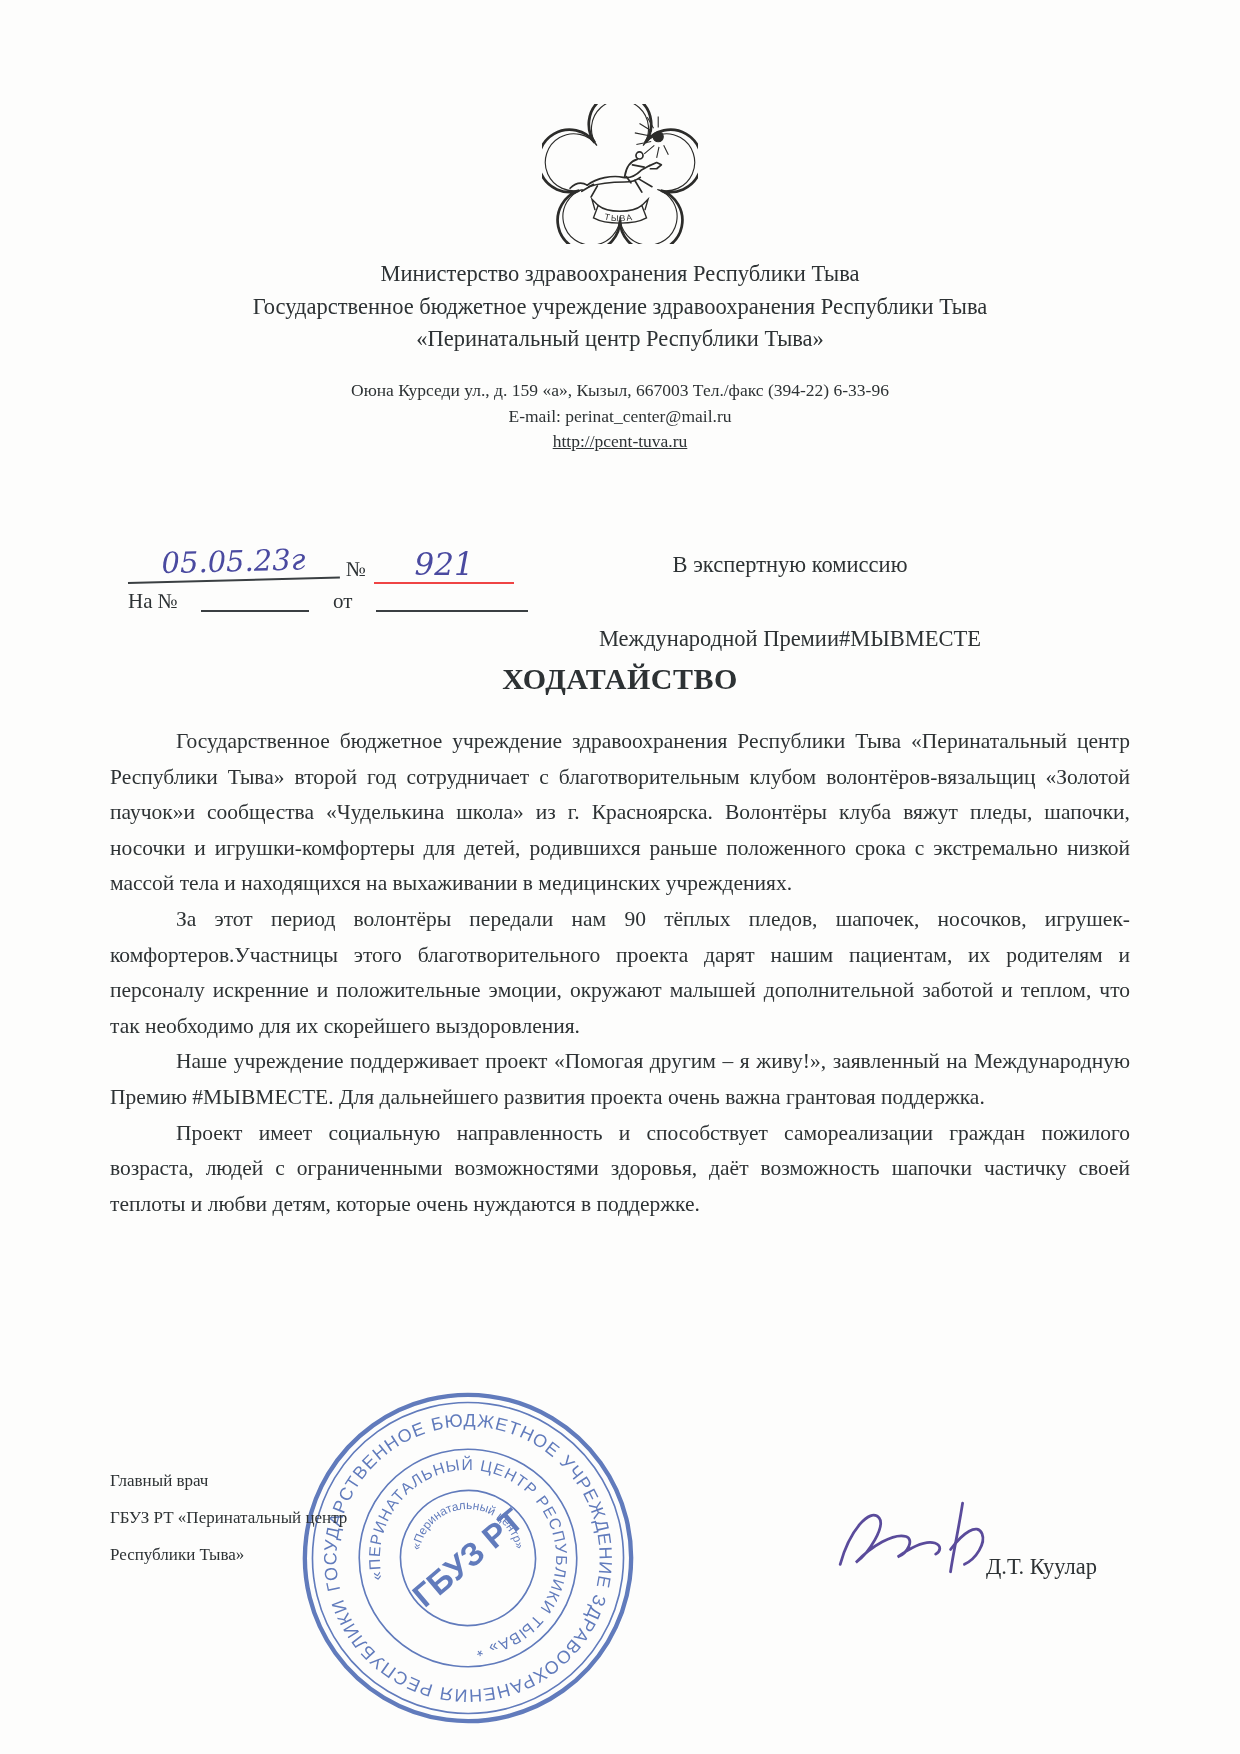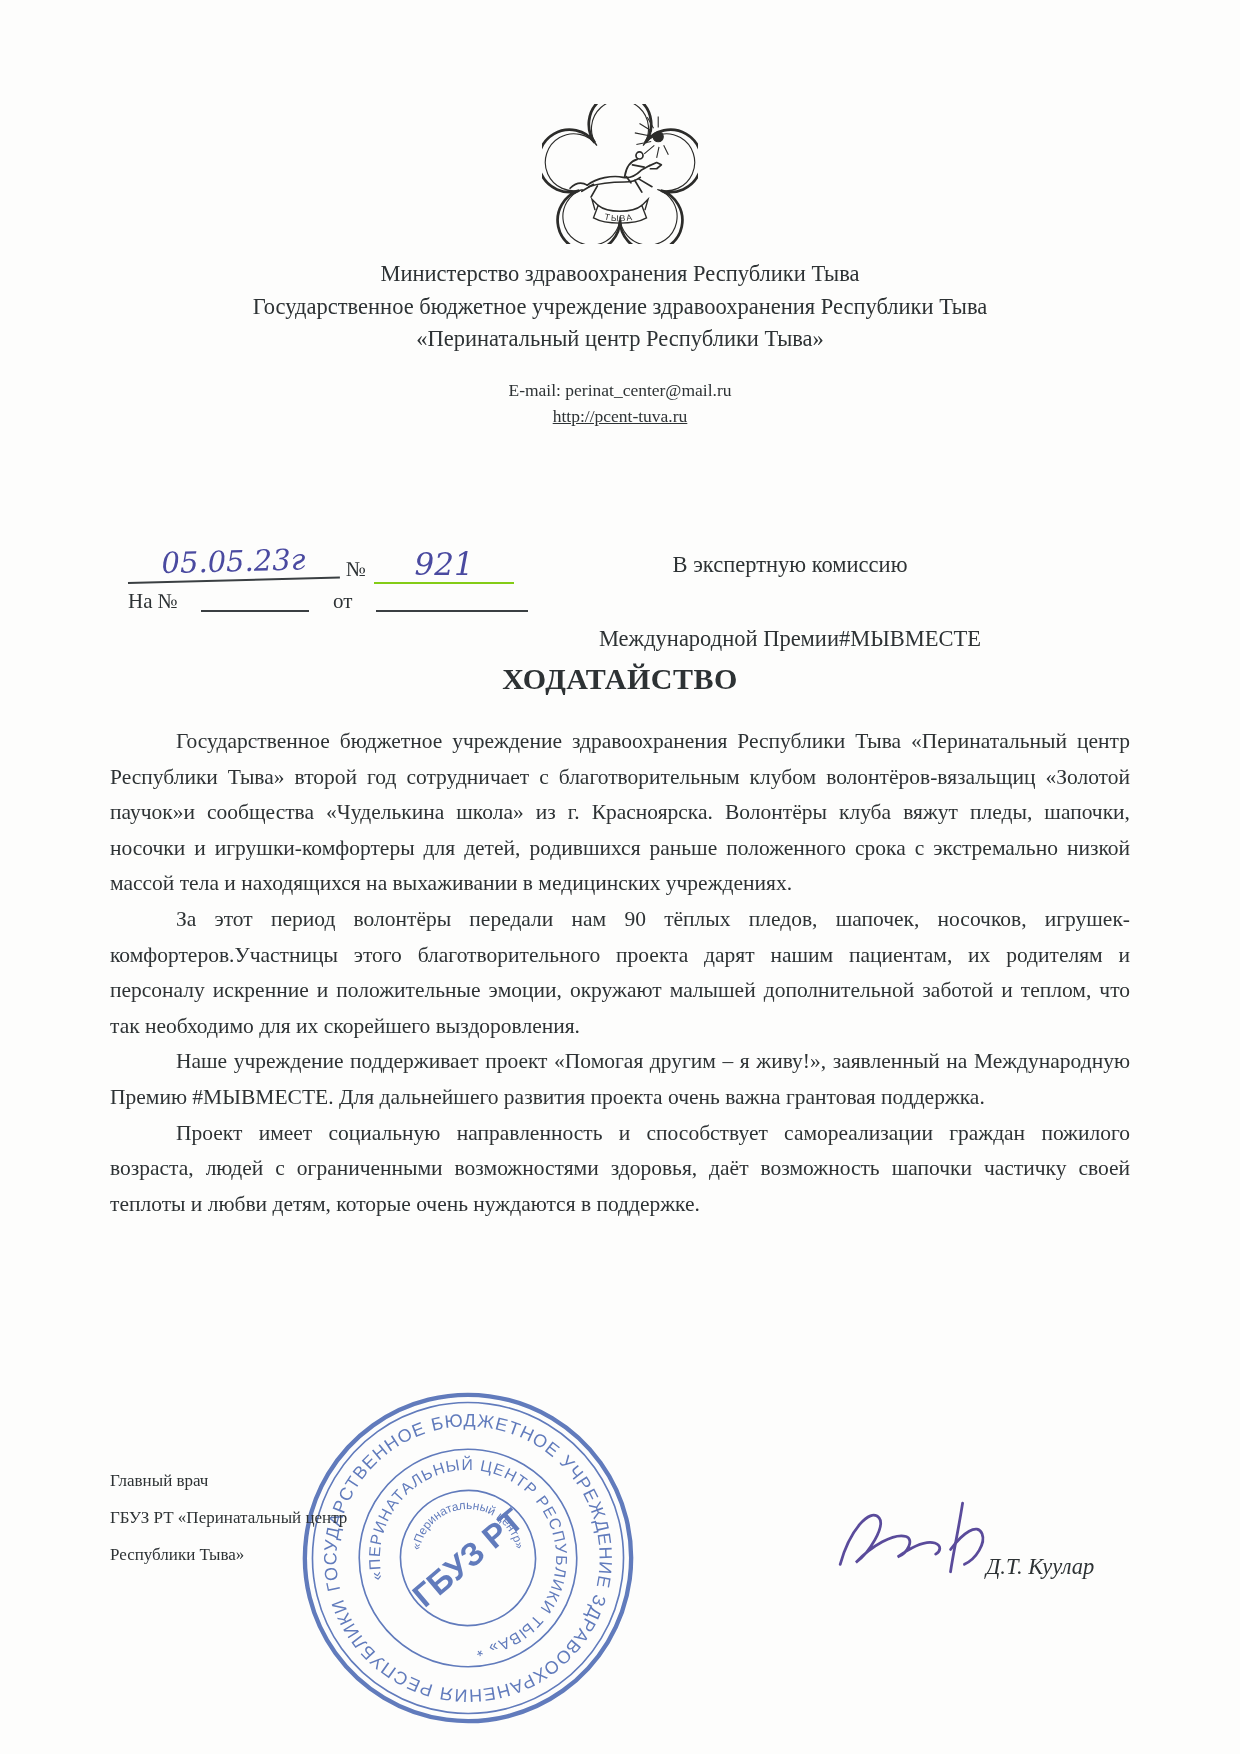--- a/index.html
+++ b/index.html
@@ -17,39 +17,39 @@
   .contact{position:absolute; top:378px; left:0; width:100%; text-align:center;
     font-size:17.5px; line-height:25.5px;}
   .contact .url{text-decoration:underline;}
   
   .refblock{position:absolute; top:532px; left:128px; width:400px; font-size:21px;}
   .refrow1{display:flex; align-items:flex-end; height:52px;}
   .hw{font-family:"DejaVu Serif", serif; font-style:italic; color:#4a4aa0;}
   .hw-date{display:inline-block; width:212px; border-bottom:2px solid #3a3f42;
     font-size:29px; text-align:center; transform:rotate(-1.5deg); transform-origin:bottom left; padding-bottom:1px;}
   .no-sign{display:inline-block; margin:0 8px 2px 6px;}
-  .hw-num{display:inline-block; width:140px; border-bottom:2px solid #84cc16;
+  .hw-num{display:inline-block; width:140px; border-bottom:2px solid #ef4444;
     font-size:31px; text-align:center; padding-bottom:0;}
   .refrow2{margin-top:4px; display:flex; align-items:flex-end;justify-content:space-between;}
   .blank{display:inline-block; border-bottom:2px solid #3a3f42; height:22px;}
   .blank.b1{width:108px; margin:0 10px 2px 10px;}
   .blank.b2{width:152px; margin:0 0 2px 10px;}
   
   .addr1{position:absolute; top:552px; left:560px; width:460px; text-align:center; font-size:22.5px;font-family:Liberation Serif, serif;}
   .addr2{position:absolute; top:626px; left:540px; width:500px; text-align:center; font-size:22.5px;}
   
   .doc-title{position:absolute; top:662px; left:0; width:100%; text-align:center;
     font-size:30px; font-weight:bold; letter-spacing:.5px;}
   
   .body-text{position:absolute; top:724px; left:110px; width:1020px;
     font-size:21.5px; line-height:35.6px; text-align:justify;}
   .body-text p{margin:0; text-indent:66px;}
   
   .sig-position{position:absolute; top:1462px; left:110px; font-size:17px; line-height:37px;}
-  .sig-name{position:absolute; top:1554px; left:986px; font-size:22.5px;font-style:italic;}
+  .sig-name{position:absolute; top:1554px; left:986px; font-size:22.5px;}
   .autograph{position:absolute; top:1492px; left:818px; width:215px; height:102px;}
   
   .stamp{position:absolute; top:1384px; left:294px; width:348px; height:348px;
     opacity:.82; transform:rotate(-14deg);}
   .stamp text{font-family:"Liberation Sans", sans-serif;}
 </style>
 </head>
 <body>
 
 <div class="page">
@@ -89,20 +89,21 @@
       </text>
     </svg>
   </div>
 
   <div class="letterhead">
     <div>Министерство здравоохранения Республики Тыва</div>
     <div>Государственное бюджетное учреждение здравоохранения Республики Тыва</div>
     <div>«Перинатальный центр Республики Тыва»</div>
   </div>
   <div class="contact">
+    <div>Оюна Курседи ул., д. 159 «а», Кызыл, 667003 Тел./факс (394-22) 6-33-96</div>
     <div>E-mail: perinat_center@mail.ru</div>
     <div class="url">http://pcent-tuva.ru</div>
   </div>
 
   <div class="refblock">
     <div class="refrow1">
       <span class="hw hw-date">05.05.23г</span>
       <span class="no-sign">№</span>
       <span class="hw hw-num">921</span>
     </div>

